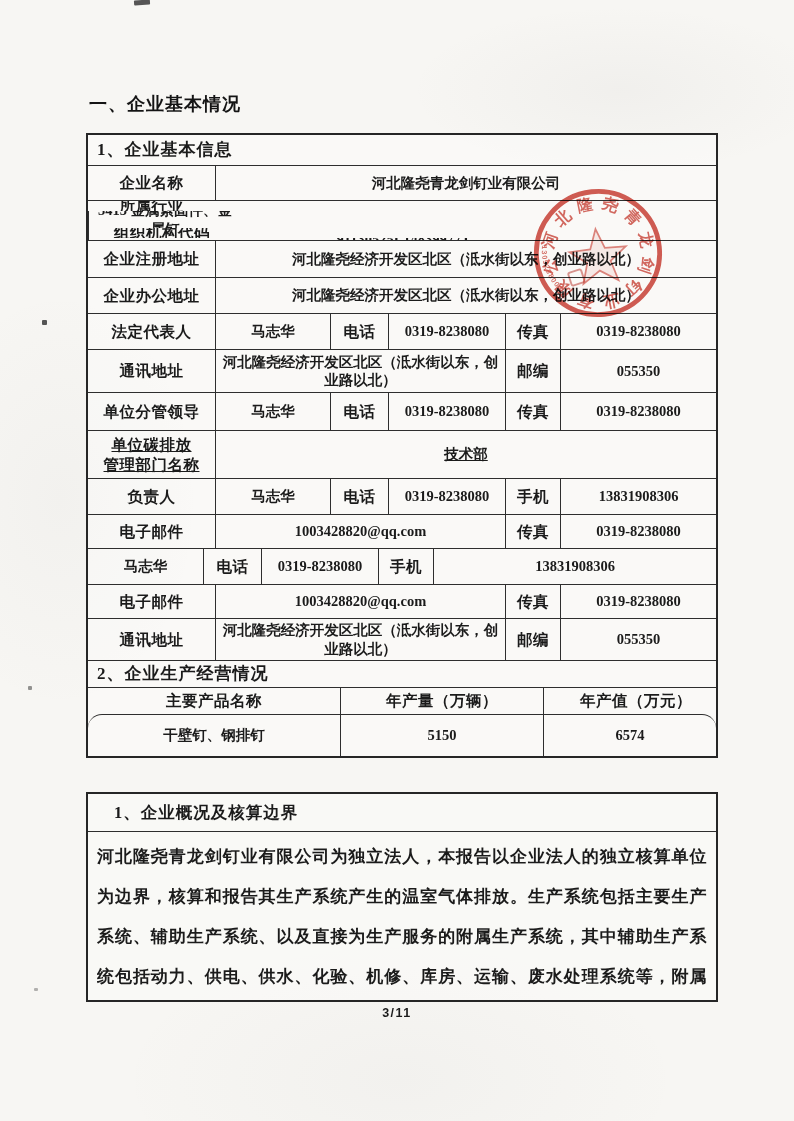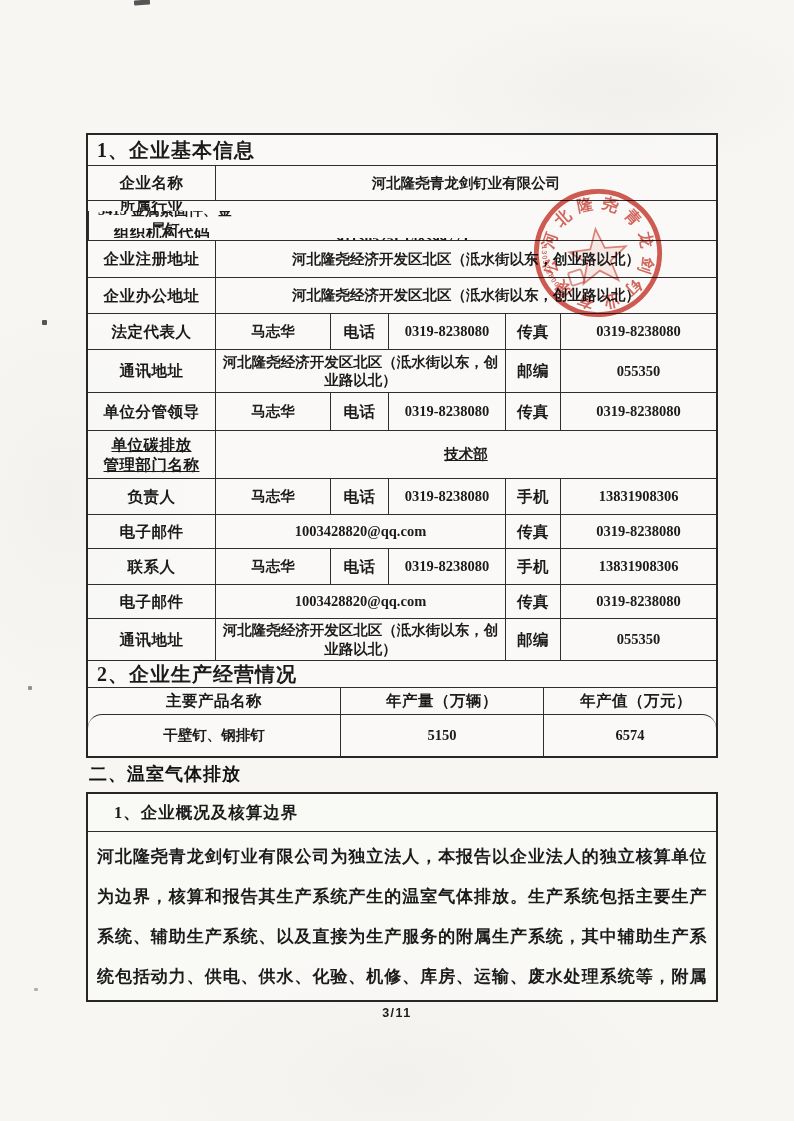--- a/index.html
+++ b/index.html
@@ -30,21 +30,21 @@
   .tr:first-child { border-top:none; }
   .td {
     display:flex; align-items:center; justify-content:center;
     text-align:center; padding:1px 4px;
     border-left:1.5px solid #2e2e2e;
     font-size:14.5px; font-weight:600; line-height:1.25;
     overflow:hidden;
   }
   .td:first-child { border-left:none; }
   .td.lab { font-weight:700; font-size:15.5px; letter-spacing:0.5px; }
-  .td.hdr { justify-content:flex-start; text-align:left; font-weight:700; font-size:20px; padding-left:9px; letter-spacing:1px; }
+  .td.hdr { justify-content:flex-start; text-align:left; font-weight:700; font-size:17px; padding-left:9px; letter-spacing:1px; }
   .td.pre { white-space:pre-line; }
   .box2 { position:absolute; left:86px; top:792px; width:632px; border:2px solid #262626; background:rgba(255,255,255,0.3); }
   .box2-hdr {
     height:38px; display:flex; align-items:center;
     border-bottom:1.5px solid #2e2e2e;
     font-weight:700; font-size:16.5px; padding-left:26px; letter-spacing:1px;
   }
   .box2-body { padding:5px 9px 3px 9px; }
   .pline {
     height:40px; line-height:40px;
@@ -72,20 +72,21 @@
 </head>
 <body>
 
 <div class="page">
 
   <div class="speck s-top"></div>
   <div class="speck s-1"></div>
   <div class="speck s-2"></div>
   <div class="speck s-3"></div>
 
+  <div class="sec-title" style="top:92px;">一、企业基本情况</div>
 
   <div class="tbl" style="top:133px;">
 
     <div class="tr" style="height:30px;">
       <div class="td hdr" style="flex:1;">1、企业基本信息</div>
     </div>
 
     <div class="tr" style="height:35px;">
       <div class="td lab" style="width:127px;">企业名称</div>
       <div class="td" style="flex:1;">河北隆尧青龙剑钉业有限公司</div>
@@ -149,21 +150,20 @@
     </div>
 
     <div class="tr" style="height:34px;">
       <div class="td lab" style="width:127px;">电子邮件</div>
       <div class="td" style="width:290px;">1003428820@qq.com</div>
       <div class="td lab" style="width:55px;">传真</div>
       <div class="td" style="flex:1;">0319-8238080</div>
     </div>
 
     <div class="tr" style="height:36px;">
-      <div class="td lab" style="width:127px;">联系人</div>
       <div class="td" style="width:115px;">马志华</div>
       <div class="td lab" style="width:58px;">电话</div>
       <div class="td" style="width:117px;">0319-8238080</div>
       <div class="td lab" style="width:55px;">手机</div>
       <div class="td" style="flex:1;">13831908306</div>
     </div>
 
     <div class="tr" style="height:34px;">
       <div class="td lab" style="width:127px;">电子邮件</div>
       <div class="td" style="width:290px;">1003428820@qq.com</div>
@@ -189,21 +189,20 @@
     </div>
 
     <div class="tr" style="height:42px;border-radius:14px;">
       <div class="td" style="width:252px;">干壁钉、钢排钉</div>
       <div class="td" style="width:203px;">5150</div>
       <div class="td" style="flex:1;">6574</div>
     </div>
 
   </div>
 
-  <div class="sec-title" style="top:762px;">二、温室气体排放</div>
 
   <div class="box2">
     <div class="box2-hdr">1、企业概况及核算边界</div>
     <div class="box2-body">
       <div class="pline">河北隆尧青龙剑钉业有限公司为独立法人，本报告以企业法人的独立核算单位</div>
       <div class="pline">为边界，核算和报告其生产系统产生的温室气体排放。生产系统包括主要生产</div>
       <div class="pline">系统、辅助生产系统、以及直接为生产服务的附属生产系统，其中辅助生产系</div>
       <div class="pline">统包括动力、供电、供水、化验、机修、库房、运输、废水处理系统等，附属</div>
     </div>
   </div>

